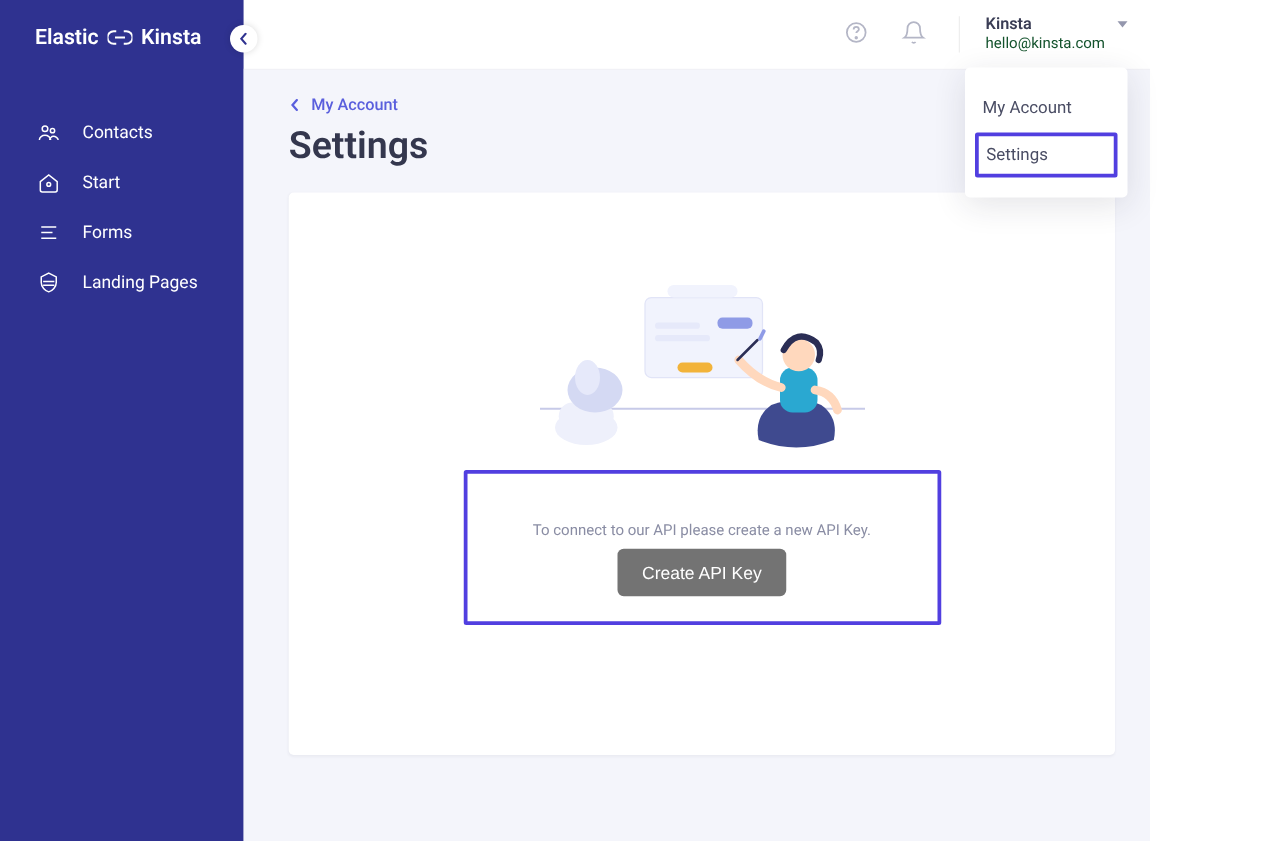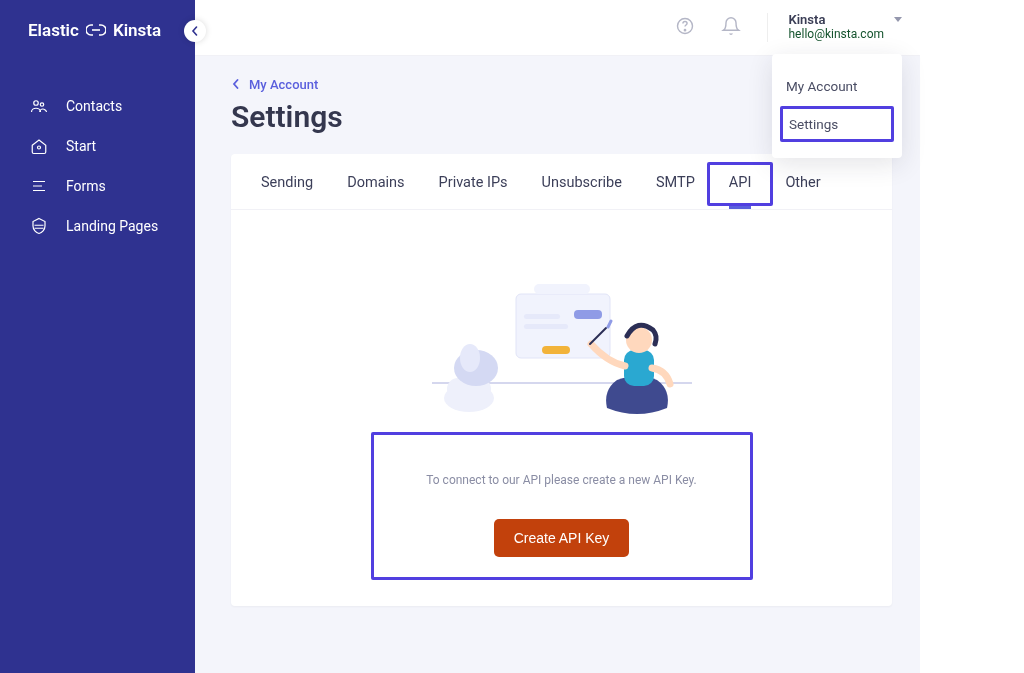--- a/index.html
+++ b/index.html
@@ -31,21 +31,21 @@
 .card { background: #fff; border-radius: 4px; box-shadow: 0 1px 2px rgba(50,50,80,0.05); min-height: 450px; padding: 0 0 26px 0; }
 .tabs { display: flex; gap: 34px; padding: 20px 30px 0 30px; border-bottom: 1px solid #f1f1f6; position: relative; }
 .tab { color: #3c3f59; font-size: 14.5px; padding-bottom: 18px; cursor: pointer; position: relative; }
 .tab.active::after { content:''; position:absolute; left:0; right:0; bottom:0; height:3px; background:#5a5fdd; }
 .tab-hi { position: absolute; border: 3px solid #513fe0; border-radius: 2px; }
 
 .illus-wrap { display: flex; justify-content: center; padding: 48px 0 4px; }
 .empty-state { margin: 0 auto; width: 340px; text-align: center; padding: 10px 0 12px; }
 .empty-title { color: #3c3f59; font-size: 15px; font-weight: 600; margin-top: 4px; }
 .empty-sub { color: #8a8da4; font-size: 12px; margin-top: 10px; }
-.create-btn { margin-top: 32px; background: #c2410c; color: #fff; border: none; padding: 11px 20px; border-radius: 5px; font-size: 14px; cursor: pointer; }
+.create-btn { margin-top: 8px; background: #737373; color: #fff; border: none; padding: 11px 20px; border-radius: 5px; font-size: 14px; cursor: pointer; }
 .empty-hi { border: 3px solid #513fe0; border-radius: 2px; display: inline-block; padding: 18px 18px 8px; }
 
 .dropdown { position: absolute; right: 18px; top: 54px; background: #fff; border-radius: 4px; box-shadow: 0 6px 26px rgba(30,30,60,0.12); width: 130px; padding: 14px 0; z-index: 20; }
 .dropdown-item { padding: 10px 14px 10px 14px; font-size: 13.5px; color: #4a4d64; cursor: pointer; display: block; }
 .dd-hi { margin: 2px 8px; padding: 7px 6px; border: 3px solid #513fe0; border-radius: 2px; font-size: 13.5px; color: #4a4d64; cursor: pointer; }
 </style>
 </head>
 <body>
 
 <div class="app">
@@ -135,30 +135,20 @@
     <div class="content">
       <a class="breadcrumb">
         <svg width="10" height="10" viewBox="0 0 10 10">
             <path d="M6.5 1L3 5l3.5 4" fill="none" stroke="#5a5fdd" stroke-width="1.8" stroke-linecap="round"></path>
           </svg>
         <span>My Account</span>
       </a>
       <h1 class="page-title">Settings</h1>
 
       <div class="card">
-        <div class="tabs">
-          <div class="tab">Sending</div>
-          <div class="tab">Domains</div>
-          <div class="tab">Private IPs</div>
-          <div class="tab">Unsubscribe</div>
-          <div class="tab">SMTP</div>
-          <div class="tab active">API</div>
-          <div class="tab">Other</div>
-          <span class="tab-hi" style="left:476px; top:8px; width:66px; height:44px;"></span>
-        </div>
 
         <div class="illus-wrap">
           <svg width="280" height="170" viewBox="0 0 280 170">
             <line x1="10" y1="125" x2="270" y2="125" stroke="#c7cae8" stroke-width="1.5"></line>
 
             <ellipse cx="47" cy="140" rx="25" ry="14" fill="#eef0fb"></ellipse>
             <rect x="25" y="120" width="44" height="22" rx="11" fill="#eef0fb"></rect>
             <ellipse cx="54" cy="110" rx="22" ry="18" fill="#d4d9f3"></ellipse>
             <ellipse cx="48" cy="100" rx="10" ry="14" fill="#e6e9fa"></ellipse>
 

